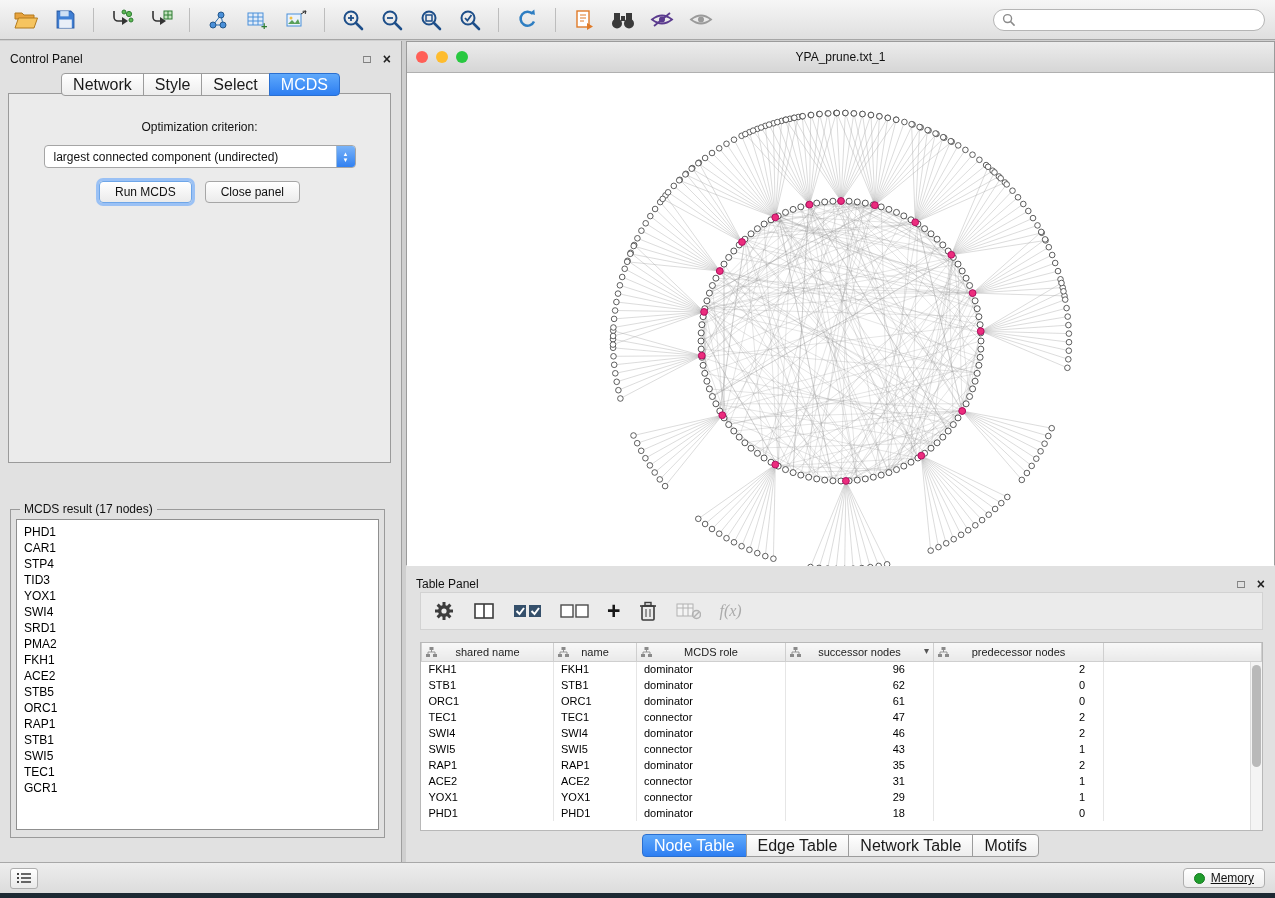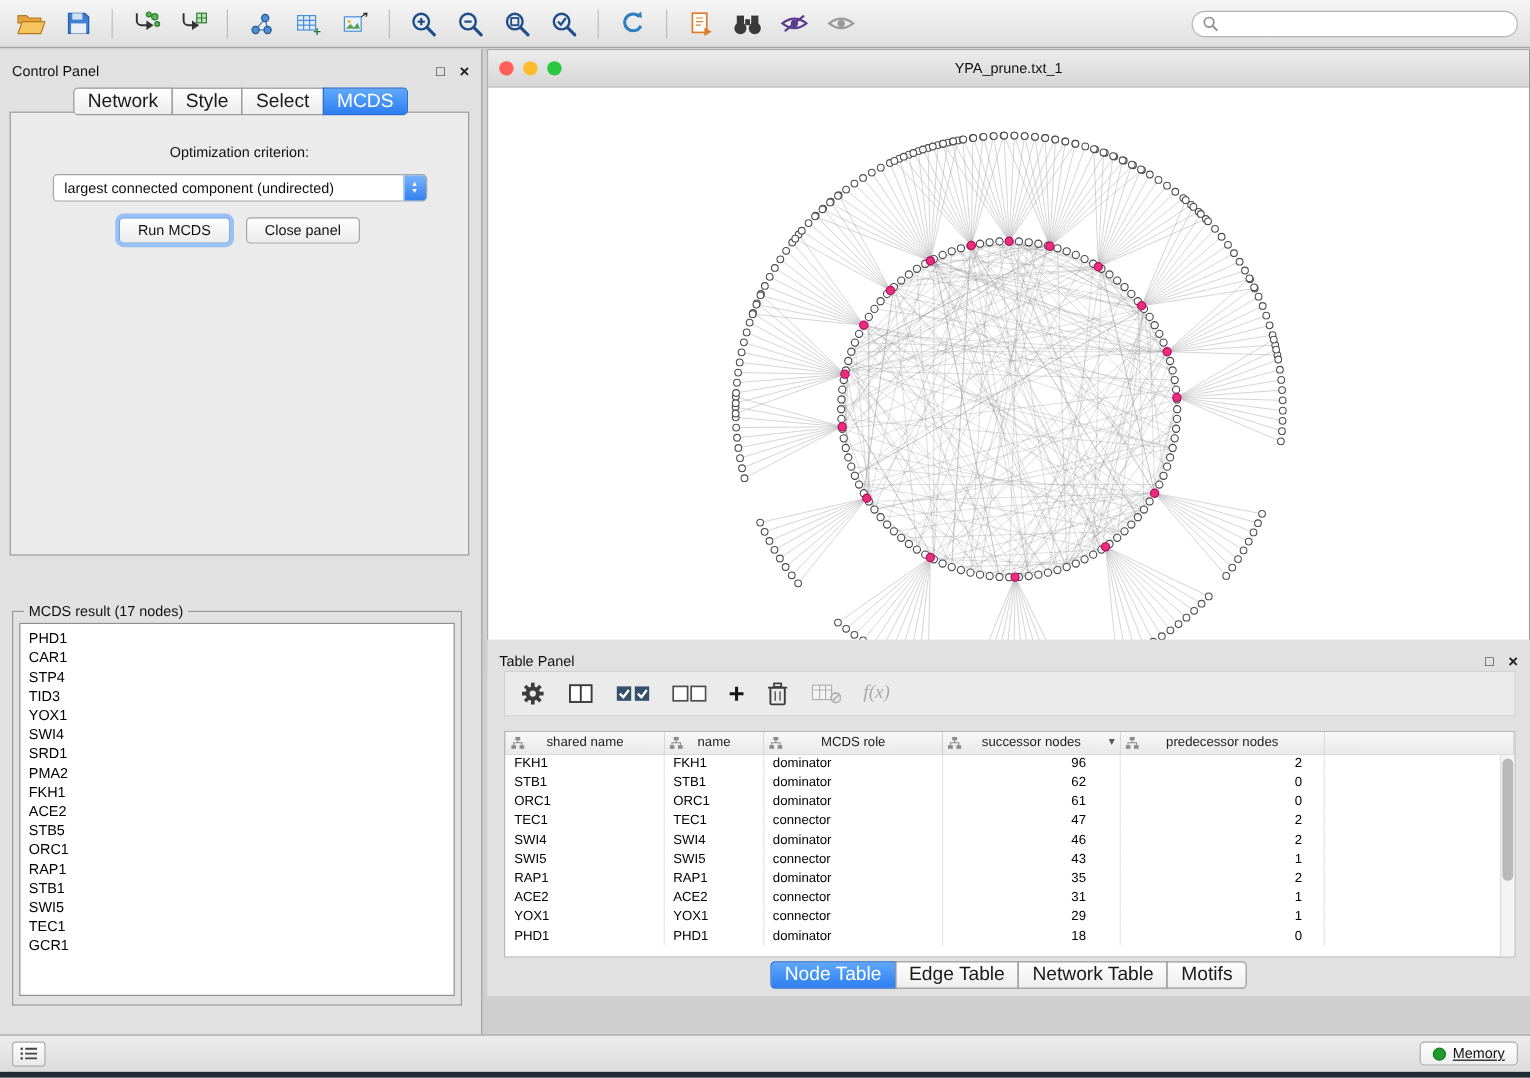--- a/index.html
+++ b/index.html
@@ -43,21 +43,21 @@
 
   
   .network-window{position:absolute;left:406px;top:41px;width:869px;height:524px;background:#fff;border:1px solid #9b9b9b;}
   .net-titlebar{height:31px;background:linear-gradient(#ececec,#d6d6d6);border-bottom:1px solid #b0b0b0;display:flex;align-items:center;padding:0 9px;position:relative;}
   .traffic{display:flex;gap:8px;z-index:2;}
   .light{width:12px;height:12px;border-radius:50%;cursor:pointer;}
   .net-title{position:absolute;left:0;right:0;text-align:center;font-size:12px;color:#111;}
   #network-svg{display:block;background:#fff;}
 
   
-  .table-panel{position:absolute;left:406px;top:533px;width:869px;height:297px;background:#e1e1e1;}
+  .table-panel{position:absolute;left:406px;top:566px;width:869px;height:297px;background:#e1e1e1;}
   .tp-toolbar{position:absolute;top:26px;left:14px;right:12px;height:38px;background:#ebebeb;border:1px solid #d2d2d2;display:flex;align-items:center;gap:18px;padding:0 12px;}
   .tp-btn{border:none;background:transparent;display:flex;align-items:center;justify-content:center;cursor:pointer;padding:0;}
   .plus-glyph{font-size:23px;font-weight:bold;color:#161616;line-height:20px;}
   .fx-glyph{font-family:"Liberation Serif",serif;font-style:italic;font-size:16px;color:#aaa;}
   .table-wrap{position:absolute;top:76px;left:14px;right:12px;bottom:32px;background:#fff;border:1px solid #b8b8b8;overflow:hidden;}
   table{border-collapse:collapse;width:100%;table-layout:fixed;font-size:11px;}
   thead th{height:18px;background:linear-gradient(#f8f8f8,#e9e9e9);border:1px solid #cfcfcf;border-top:none;font-weight:normal;color:#222;position:relative;text-align:center;padding:0 14px;white-space:nowrap;overflow:hidden;}
   thead th .th-icon{position:absolute;left:4px;top:4px;}
   thead th .th-arrow{position:absolute;right:4px;top:2px;color:#555;font-size:10px;}
   tbody td{height:16px;border-right:1px solid #e6e6e6;padding:0 7px;color:#000;white-space:nowrap;overflow:hidden;}

